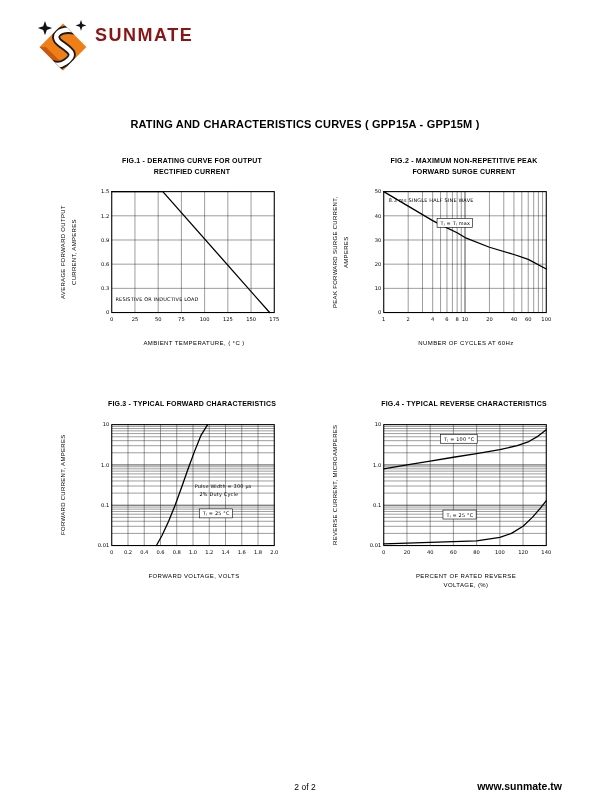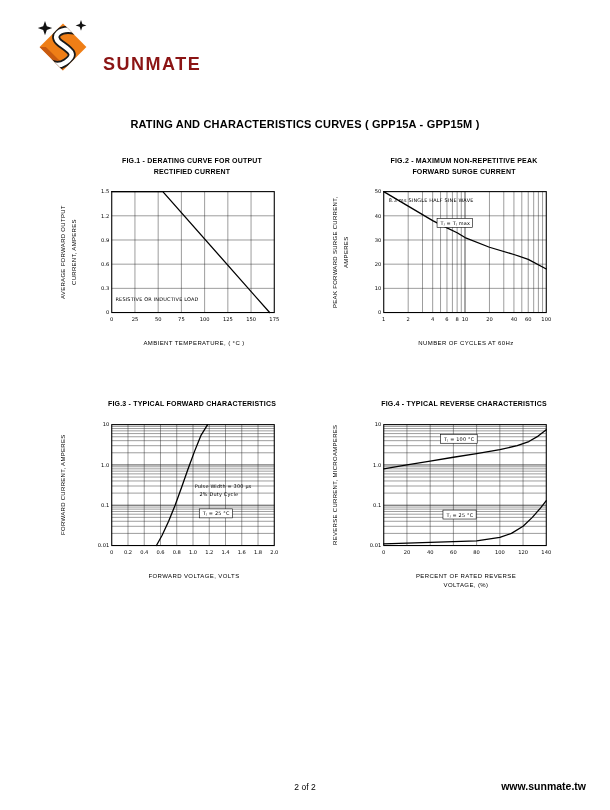--- a/index.html
+++ b/index.html
@@ -1,41 +1,41 @@
 <!DOCTYPE html>
 <html><head>
 <meta charset="utf-8">
 <style>
   * { margin:0; padding:0; box-sizing:border-box; }
   html,body { background:#ffffff; }
   body { font-family:"Liberation Sans", sans-serif; color:#000; }
   .page { position:relative; width:610px; height:810px; margin:0 auto; background:#fff; overflow:hidden; }
 
-  .logo { position:absolute; left:36px; top:20px; display:flex; align-items:flex-end; gap:13px; }
+  .logo { position:absolute; left:36px; top:20px; display:flex; align-items:flex-start; gap:5px; }
   .logo-text { font-size:25px; font-weight:bold; font-variant:small-caps; letter-spacing:1.5px; color:#8b1414; line-height:1; }
 
   .doc-title { position:absolute; top:118px; left:0; width:100%; text-align:center; font-size:11px; font-weight:bold; letter-spacing:.2px; }
 
   .charts { position:absolute; top:155px; left:0; width:100%; }
   .fig-row { display:flex; justify-content:center; gap:50px; }
   .fig-row + .fig-row { margin-top:50px; }
   .figure { width:222px; }
   .fig-title { width:180px; margin:0 0 8px 44px; text-align:center; font-size:7px; font-weight:bold; line-height:1.6; letter-spacing:.2px; }
   .fig-body { display:flex; }
   .ylabel { writing-mode:vertical-rl; transform:rotate(180deg); height:122px; width:24px; margin-top:6px;
             font-size:6px; letter-spacing:.3px; text-align:center; line-height:1.8; }
   .xlabel { width:164px; margin-left:54px; margin-top:2px; display:flex; justify-content:center; }
   .xlabel span { max-width:118px; text-align:center; font-size:6px; letter-spacing:.4px; line-height:1.5; }
 
   svg.chart { display:block; }
   svg.chart text { font-family:"DejaVu Sans", sans-serif; fill:#000; }
 
   .footer { position:absolute; left:0; bottom:12px; width:100%; height:16px; }
   .page-num { position:absolute; left:50%; transform:translateX(-50%); font-size:8.5px; }
-  .website { position:absolute; right:24px; top:-2px; font-size:10.5px; font-weight:bold; }
+  .website { position:absolute; right:48px; top:-2px; font-size:10.5px; font-weight:bold; }
 </style>
 </head>
 <body>
 
 <div class="page">
 
   <div class="logo">
     <svg width="54" height="54" viewBox="0 0 60 60">
       <defs>
         <clipPath id="dclip">

